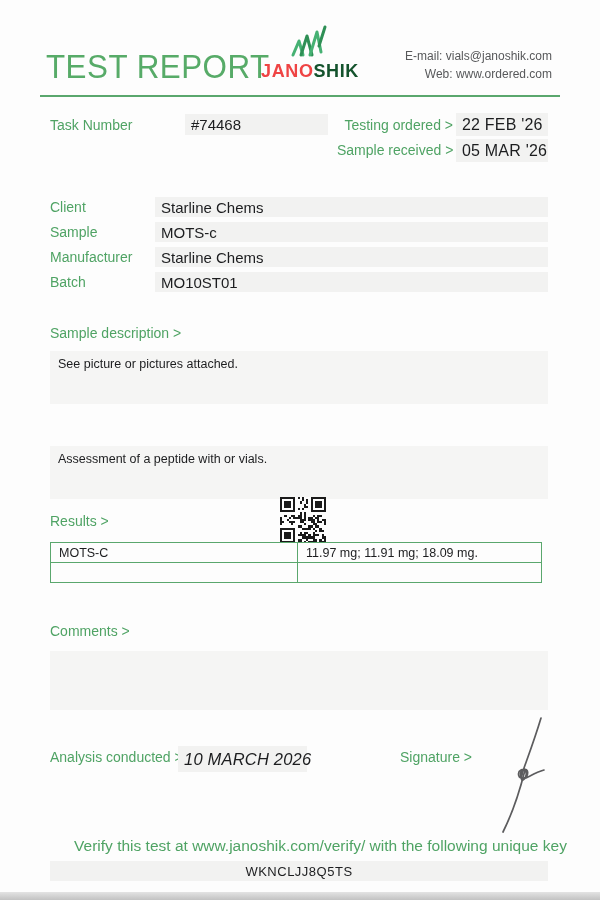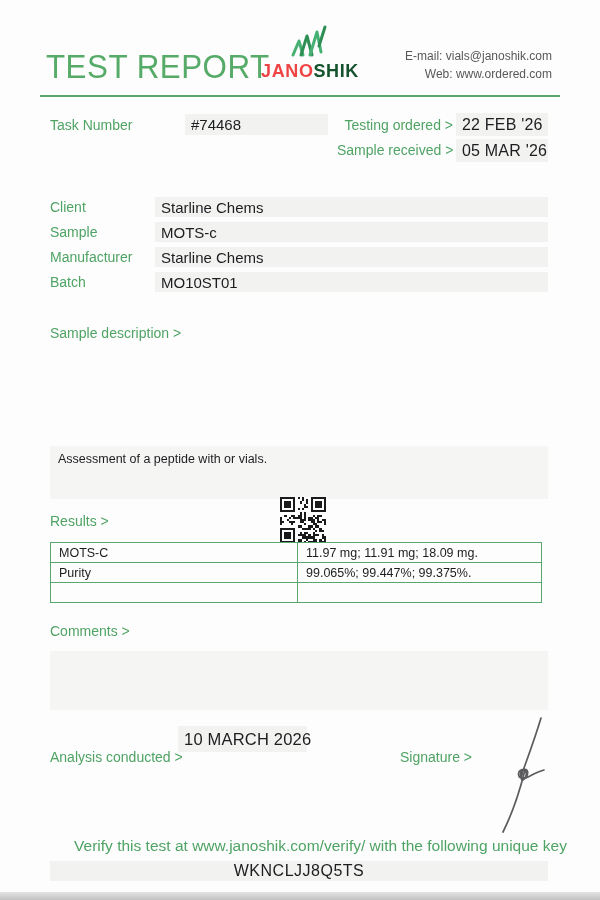--- a/index.html
+++ b/index.html
@@ -58,29 +58,29 @@
   .qr{position:absolute;left:279px;top:497px;width:48px;height:46px;}
   .qr svg{width:100%;height:100%;shape-rendering:crispEdges;}
 
   
   .rtable{position:absolute;left:50px;top:542px;width:492px;border-collapse:collapse;table-layout:fixed;}
   .rtable td{border:1.4px solid var(--tborder);height:20px;font-size:12.5px;color:var(--dark);padding:0 0 0 8px;background:#fdfdfd;}
   .rtable td.c1{width:247px;}
 
   
   .lbl-analysis{left:50px;top:749px;}
-  .box-analysis{left:178px;top:726px;width:129px;height:26px;}
+  .box-analysis{left:178px;top:746px;width:129px;height:26px;font-style:italic;}
   .box-analysis span{font-size:16.5px;letter-spacing:.2px;}
   .lbl-sig{left:400px;top:749px;text-align:right;}
   .signature{position:absolute;left:478px;top:710px;width:88px;height:128px;}
 
   
   .verify-text{position:absolute;left:0;top:837px;width:600px;text-align:center;font-size:15.5px;color:var(--green);padding-left:41px;}
   .key-box{position:absolute;left:50px;top:861px;width:498px;height:20px;background:var(--box-bg);display:flex;align-items:center;justify-content:center;}
-  .key-box span{font-size:16px;color:var(--dark);letter-spacing:.5px;}
+  .key-box span{font-size:13px;color:var(--dark);letter-spacing:.5px;}
   .scan-strip{position:absolute;left:0;top:892px;width:600px;height:8px;background:linear-gradient(#e3e3e3,#c2c2c2);}
 </style>
 </head>
 <body>
 
 <div class="page">
 
   <div class="title">TEST REPORT</div>
 
   <div class="logo">
@@ -140,20 +140,21 @@
       </div>
   </div>
   <div class="info-row">
     <div class="glabel" style="top:274px">Batch</div>
     <div class="vbox" style="top:272px">
         <span>MO10ST01</span>
       </div>
   </div>
 
   <div class="glabel lbl-desc">Sample description &gt;</div>
+  <div class="bigbox box-desc">See picture or pictures attached.</div>
 
   <div class="glabel lbl-tests">Tests requested &gt;</div>
   <div class="bigbox box-tests">Assessment of a peptide with or vials.</div>
 
   <div class="qr"><svg viewBox="0 0 21 21" xmlns="http://www.w3.org/2000/svg" fill="#1a1a1a">
         <rect x="0" y="0" width="21" height="21" fill="#fdfdfd"></rect>
         <rect x="0" y="0" width="1" height="1"></rect>
         <rect x="1" y="0" width="1" height="1"></rect>
         <rect x="2" y="0" width="1" height="1"></rect>
         <rect x="3" y="0" width="1" height="1"></rect>
@@ -370,24 +371,20 @@
       </svg></div>
 
   <div class="glabel lbl-results">Results &gt;</div>
   <table class="rtable">
     <tbody>
         <tr>
       <td class="c1">MOTS-C</td>
       <td>11.97 mg; 11.91 mg; 18.09 mg.</td>
     </tr>
     <tr>
-      <td class="c1">Purity</td>
-      <td>99.065%; 99.447%; 99.375%.</td>
-    </tr>
-    <tr>
       <td class="c1"></td>
       <td></td>
     </tr>
   </tbody>
     </table>
 
   <div class="glabel lbl-comments">Comments &gt;</div>
   <div class="bigbox box-comments"></div>
 
   <div class="glabel lbl-analysis">Analysis conducted &gt;</div>

